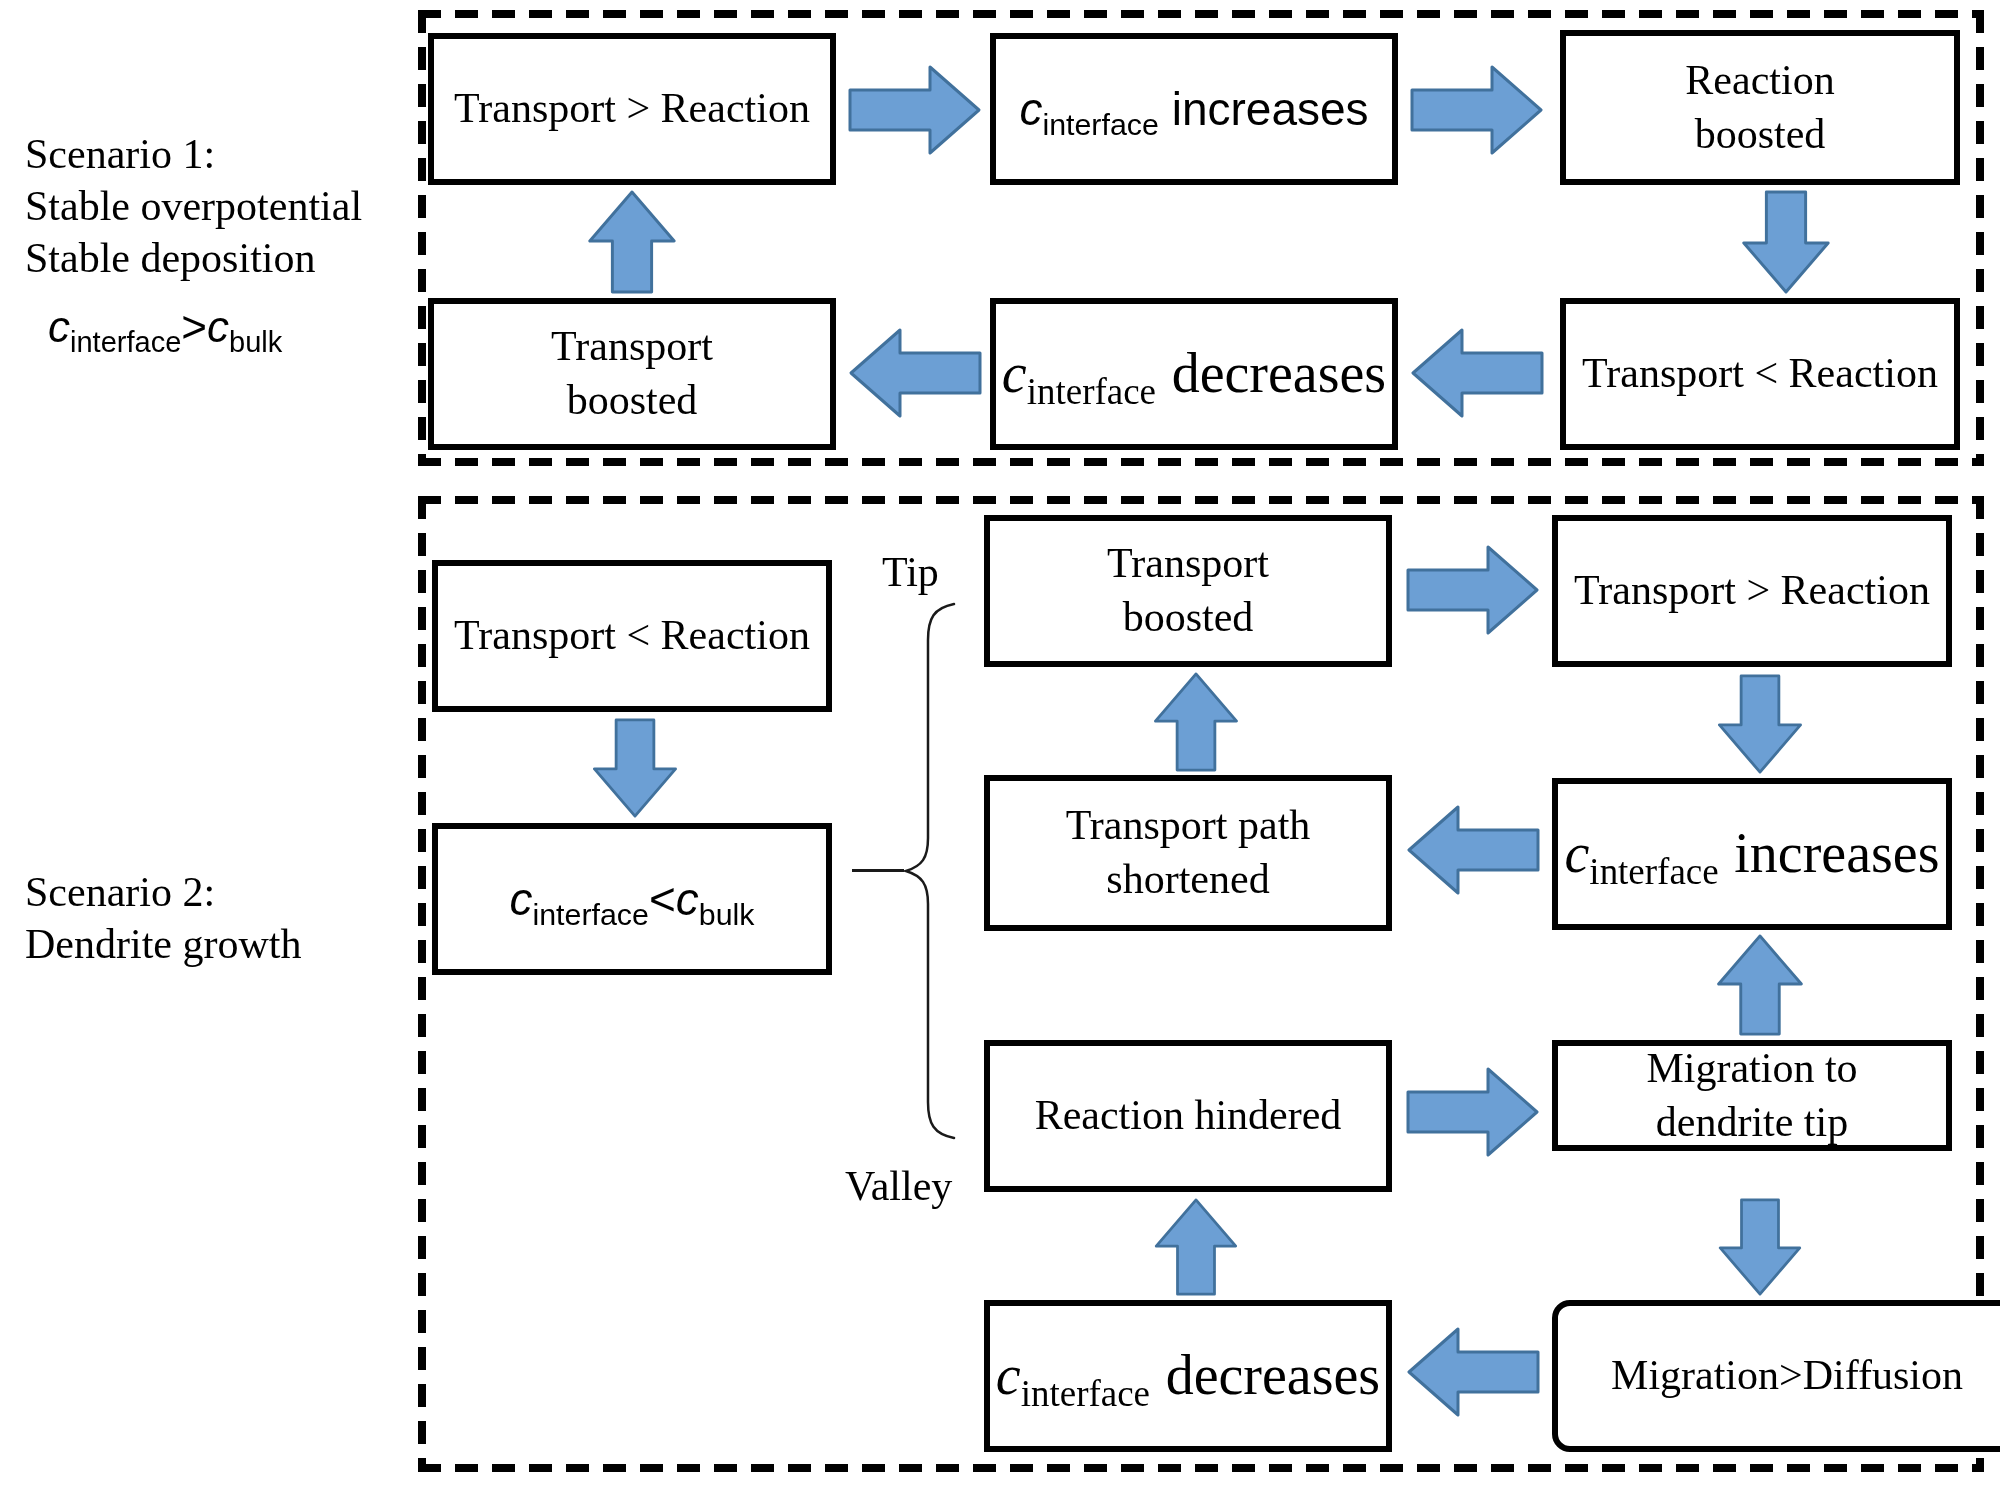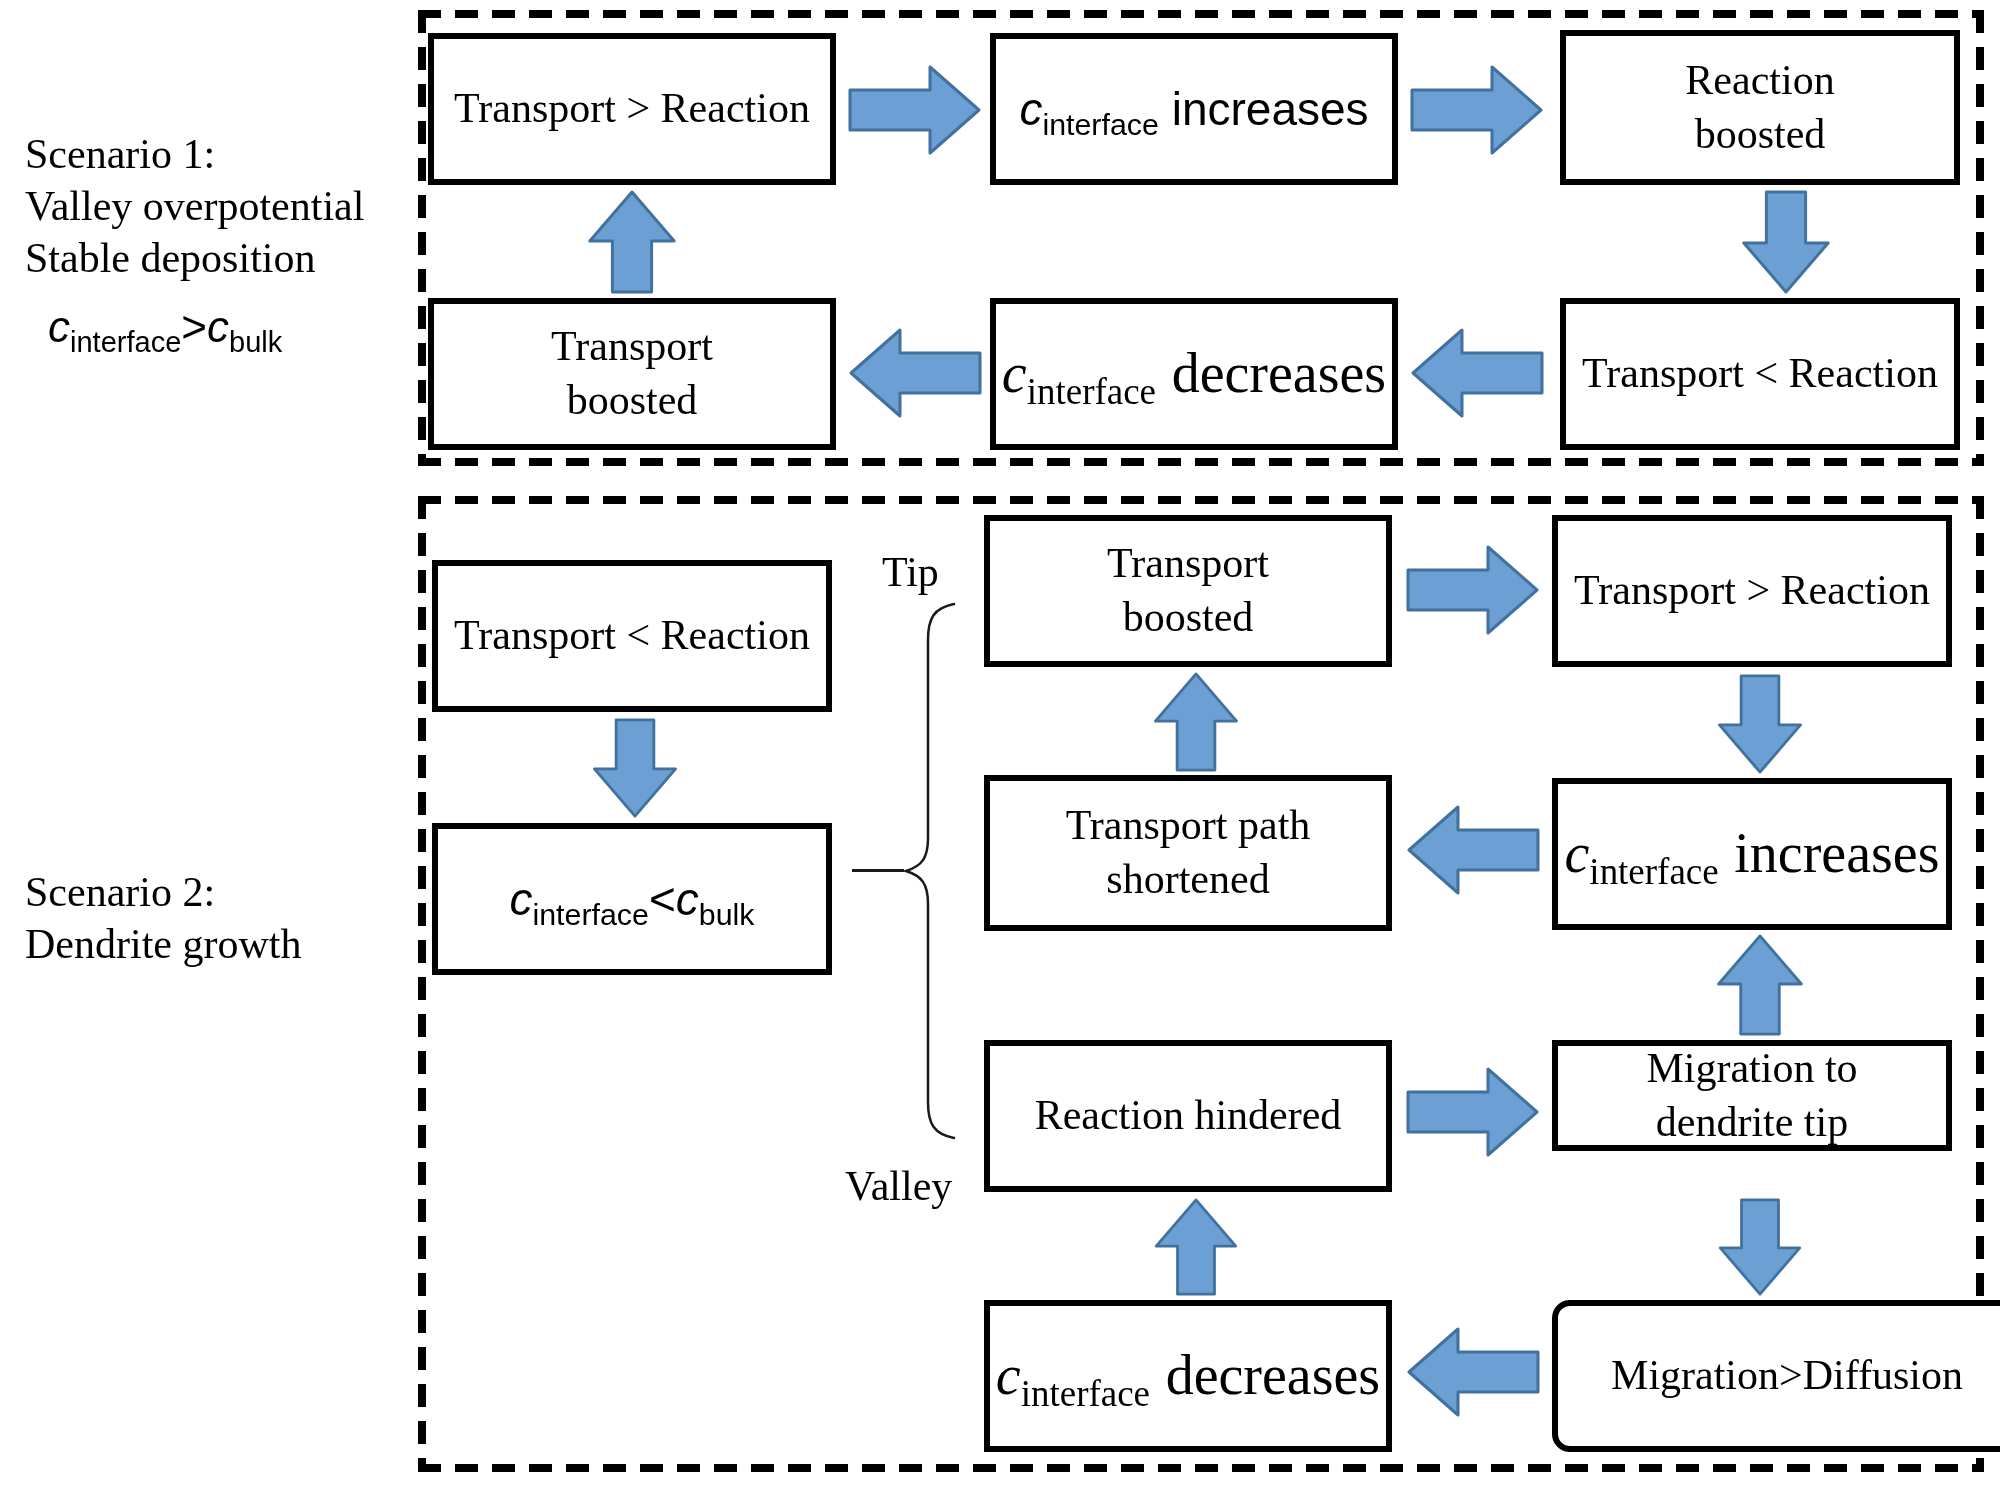--- a/index.html
+++ b/index.html
@@ -49,21 +49,21 @@
   .brace path{fill:none;stroke:#1a1a1a;stroke-width:2.5;stroke-linecap:round;}
   .connector{position:absolute;height:2.5px;background:#1a1a1a;}
 </style>
 </head>
 <body>
 
 <div class="canvas">
 
   <div class="scenario-label" style="left:25px;top:128px;">
     <div>Scenario 1:</div>
-    <div>Valley overpotential</div>
+    <div>Stable overpotential</div>
     <div>Stable deposition</div>
   </div>
 
   <div class="label-formula formula sans" style="left:48px;top:302px;">
     <i>c</i><sub>interface</sub><span>&gt;</span><i>c</i><sub>bulk</sub>
   </div>
 
   <div class="dashed-frame" style="left:418px;top:10px;width:1566px;height:456px;">
     <div class="edge t"></div>
     <div class="edge b"></div>

